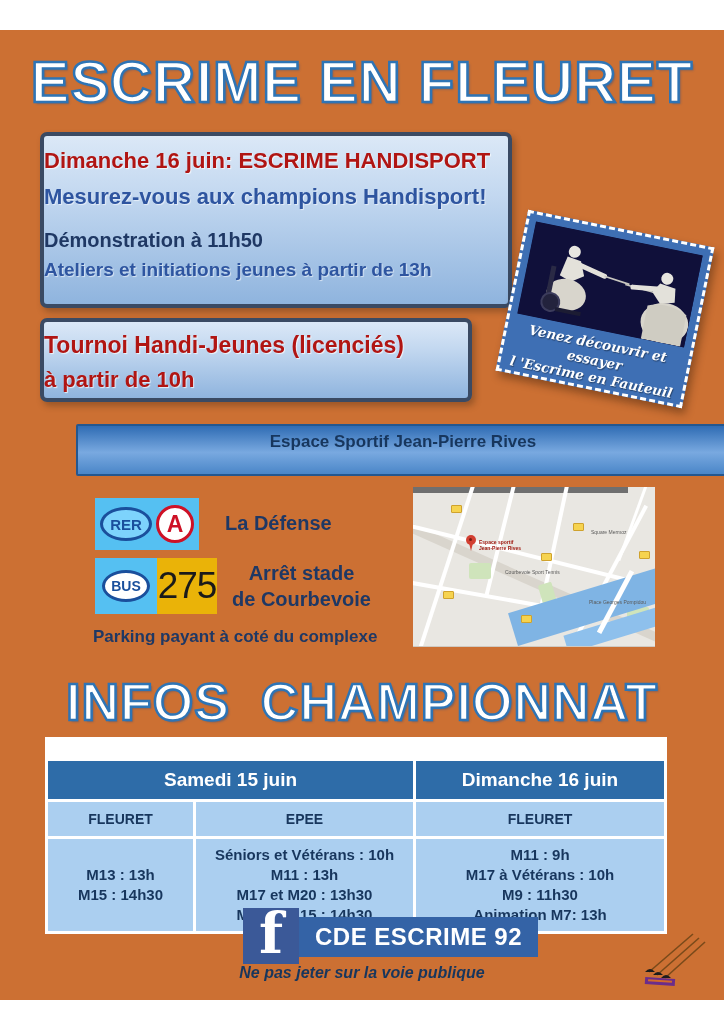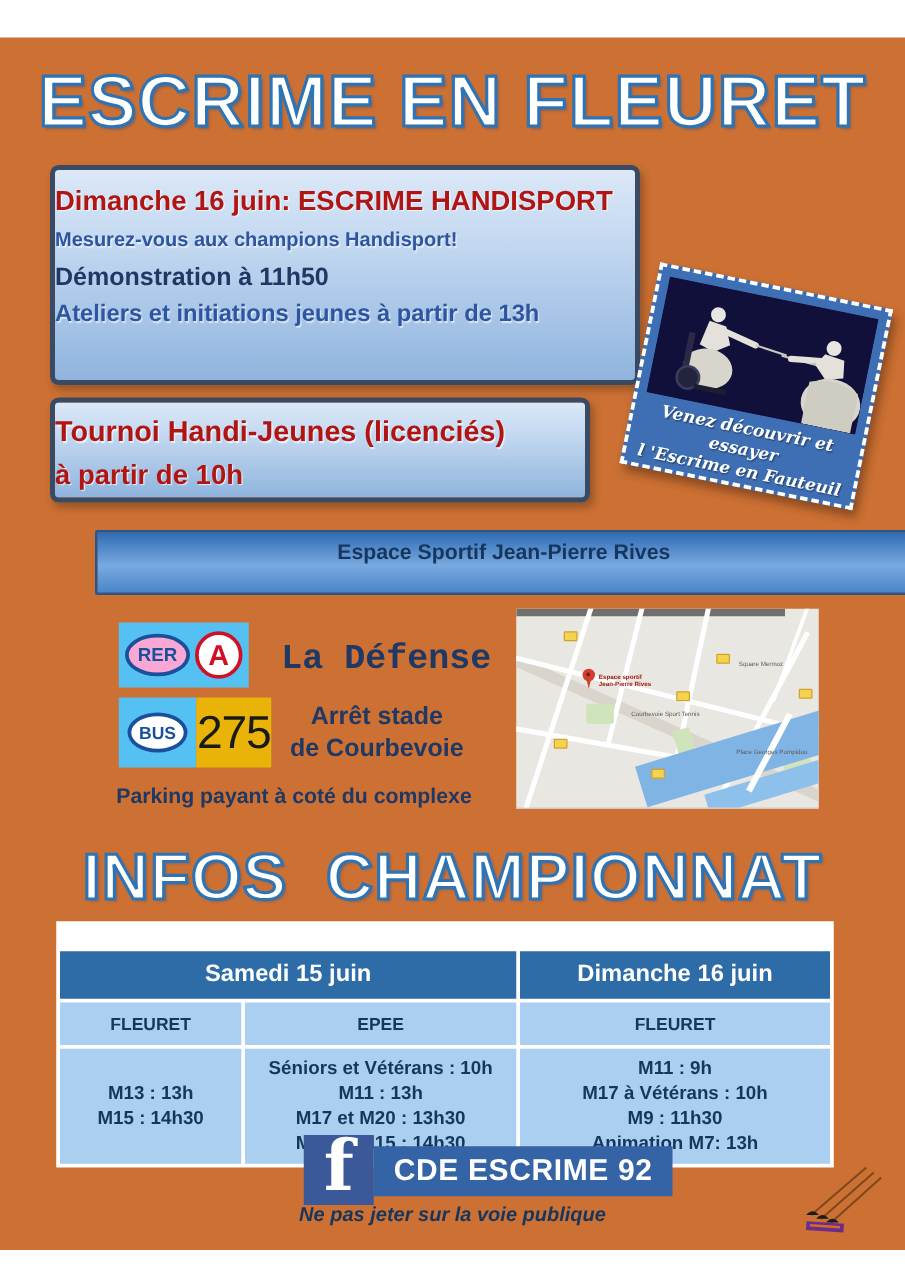--- a/index.html
+++ b/index.html
@@ -17,21 +17,21 @@
 
   
   .grad-box { position:absolute; background:linear-gradient(180deg,#dbe8f7 0%,#c3d8f0 35%,#8fb4de 100%);
     border:4px solid #3a4a63; border-radius:7px; box-shadow:3px 4px 6px rgba(60,40,20,.35); text-align:left; }
   .box-event { left:40px; top:132px; width:472px; height:176px; padding-top:12px; }
   .box-tournoi { left:40px; top:318px; width:432px; height:84px; padding-top:10px; }
   .t-red { color:#b01513; font-weight:bold; text-shadow:1px 1px 1px rgba(255,255,255,.75); }
   .t-royal { color:#2e55a0; font-weight:bold; text-shadow:1px 1px 1px rgba(255,255,255,.6); }
   .t-navy { color:#1f3864; font-weight:bold; }
   .ev1 { font-size:22px; margin-bottom:10px; }
-  .ev2 { font-size:16px; margin-bottom:9px; }
+  .ev2 { font-size:22px; margin-bottom:19px; }
   .ev3 { font-size:20px; margin-bottom:7px; }
   .ev4 { font-size:19px; }
   .to1 { font-size:23px; margin-bottom:8px; }
   .to2 { font-size:22px; }
 
   
   .photo-card { position:absolute; left:510px; top:227px; width:190px; height:164px;
     background:#3e6fb4; border:3px dashed #ffffff; transform:rotate(11.5deg);
     box-shadow:4px 5px 8px rgba(40,20,5,.4); padding:7px 7px 4px 7px; }
   .photo-frame { width:100%; height:94px; background:#10103a; position:relative; overflow:hidden; }
@@ -41,25 +41,25 @@
 
   
   .venue-bar { position:absolute; left:40px; top:424px; width:654px; height:52px;
     background:linear-gradient(180deg,#2f6cb4 0%,#79a9e0 55%,#4a86c8 100%);
     border:2px solid #24578f; border-radius:2px; text-align:center; padding-top:6px;margin-left:36px; }
   .venue-line { color:#17365d; font-weight:bold; font-size:17px; line-height:20px; }
 
   
   .rer-badge { position:absolute; left:95px; top:498px; width:104px; height:52px; background:#55c0f2;
     display:flex; align-items:center; justify-content:center; gap:4px; }
-  .rer-oval { width:52px; height:34px; background:#f9a8d4; border:3px solid #1a4f9c; border-radius:50%;
+  .rer-oval { width:52px; height:34px; background:#7dd3fc; border:3px solid #1a4f9c; border-radius:50%;
     color:#1a4f9c; font-weight:bold; font-size:15px; display:flex; align-items:center; justify-content:center; }
   .rer-circle { width:38px; height:38px; background:#ffffff; border:3.5px solid #ce1126; border-radius:50%;
     color:#ce1126; font-weight:bold; font-size:23px; display:flex; align-items:center; justify-content:center; }
-  .stop-defense { position:absolute; left:225px; top:512px; font-size:28px;font-family:Liberation Mono, monospace; }
+  .stop-defense { position:absolute; left:225px; top:512px; font-size:20px; }
   .bus-badge { position:absolute; left:95px; top:558px; height:56px; display:flex; }
   .bus-cyan { width:62px; background:#55c0f2; display:flex; align-items:center; justify-content:center; }
   .bus-oval { width:48px; height:32px; background:#ffffff; border:3px solid #1a4f9c; border-radius:50%;
     color:#1a4f9c; font-weight:bold; font-size:14px; display:flex; align-items:center; justify-content:center; }
   .bus-yellow { width:60px; background:#eab308; color:#1a1a1a; font-weight:normal; font-size:37px;
     display:flex; align-items:center; justify-content:center; letter-spacing:-1px; }
   .stop-stade { position:absolute; left:232px; top:560px; font-size:20px; line-height:26px; text-align:center; }
   .parking-note { position:absolute; left:93px; top:627px; font-size:17px; }
 
   

